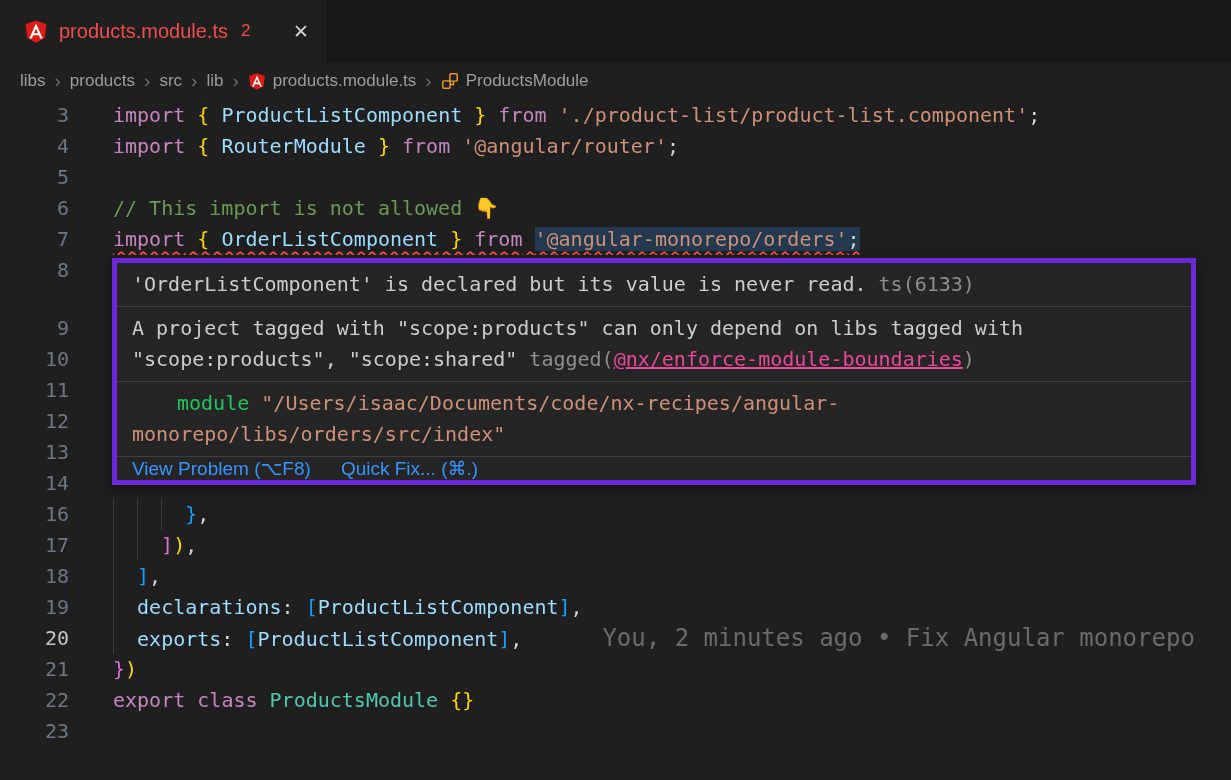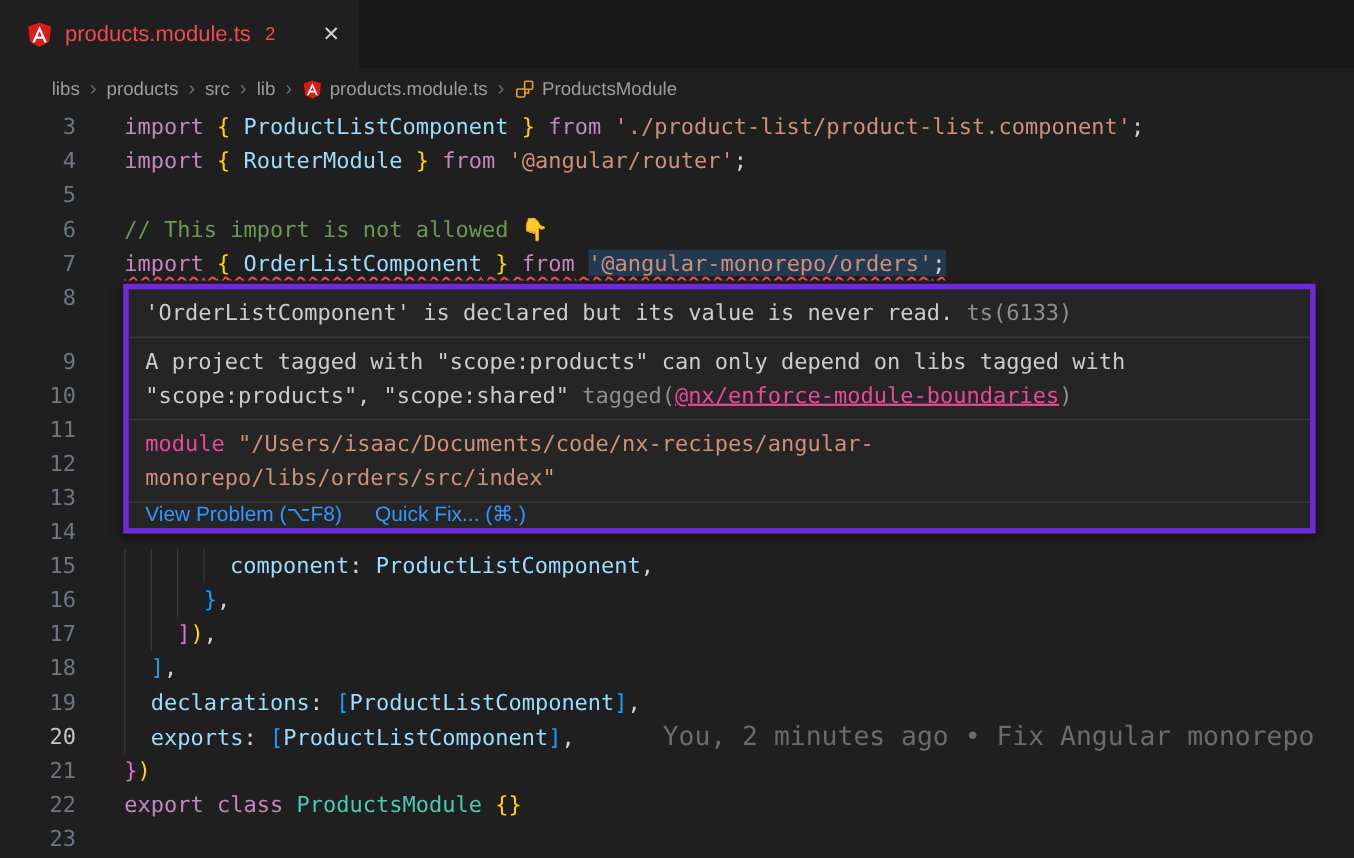--- a/index.html
+++ b/index.html
@@ -18,21 +18,21 @@
     background: #1f1f1f; border-right: 1px solid #252525; cursor: pointer;
   }
   .tab-icon svg, .crumb-icon svg { display: block; }
   .tab-title { color: #f14c4c; font-size: 20px; white-space: nowrap; }
   .tab-badge { color: #f14c4c; font-size: 17px; margin-left: 2px; }
   .tab-close { color: #d0d0d0; font-size: 19px; margin-left: auto; cursor: pointer; }
 
   
   .breadcrumbs {
     height: 38px; display: flex; align-items: center;
-    padding-left: 47px; font-size: 17px; color: #9d9d9d; background: #1f1f1f;
+    padding-left: 20px; font-size: 17px; color: #9d9d9d; background: #1f1f1f;
   }
   .crumb { display: flex; align-items: center; gap: 7px; cursor: pointer; white-space: nowrap; }
   .crumb-sep { color: #6e6e6e; font-size: 19px; margin: 0 9px; }
 
   
   .editor { position: relative; width: 100%; height: 680px; }
   .code-line {
     display: flex; height: 31px; line-height: 31px;
     font-family: "DejaVu Sans Mono", monospace; font-size: 20px;
   }
@@ -71,21 +71,21 @@
     position: absolute; left: 112px; top: 158px; width: 1084px;
     background: #252526; border: 5px solid #6d28d9; z-index: 10;
     font-family: "DejaVu Sans Mono", monospace; font-size: 20px; color: #cccccc;
     box-shadow: 0 3px 10px rgba(0,0,0,0.45);
   }
   .hover-row { padding: 6px 15px; line-height: 31px; white-space: pre-wrap; }
   .hover-row + .hover-row { border-top: 1px solid #404040; }
   .hseg-msg    { color: #cccccc; }
   .hseg-dim    { color: #8f8f8f; }
   .hseg-link   { color: #ec4899; text-decoration: underline; cursor: pointer; }
-  .hseg-module { color: #ec4899; }
+  .hseg-module { color: #22c55e; margin-left: 45px; }
   .hseg-string { color: #ce9178; }
   .hover-actions {
     display: flex; gap: 30px; padding: 0 15px; line-height: 23px;
     border-top: 1px solid #404040;
     font-family: "Liberation Sans", sans-serif; font-size: 19px; align-items: center;
   }
   .hover-action { color: #3794ff; cursor: pointer; white-space: nowrap; }
 </style>
 </head>
 <body>
@@ -193,24 +193,20 @@
         </div>
         <div class="code-line">
           <div class="gutter">13</div>
           <div class="code"></div>
         </div>
         <div class="code-line">
           <div class="gutter">14</div>
           <div class="code"></div>
         </div>
         <div class="code-line">
-          <div class="gutter">15</div>
-          <div class="code"><span class="tok-guide">  </span><span class="tok-guide">  </span><span class="tok-guide">  </span><span class="tok-guide">  </span><span class="tok-id">component</span><span class="tok-pln">:</span><span class="tok-pln"> </span><span class="tok-id">ProductListComponent</span><span class="tok-pln">,</span></div>
-        </div>
-        <div class="code-line">
           <div class="gutter">16</div>
           <div class="code"><span class="tok-guide">  </span><span class="tok-guide">  </span><span class="tok-guide">  </span><span class="tok-b3">}</span><span class="tok-pln">,</span></div>
         </div>
         <div class="code-line">
           <div class="gutter">17</div>
           <div class="code"><span class="tok-guide">  </span><span class="tok-guide">  </span><span class="tok-b2">]</span><span class="tok-b1">)</span><span class="tok-pln">,</span></div>
         </div>
         <div class="code-line">
           <div class="gutter">18</div>
           <div class="code"><span class="tok-guide">  </span><span class="tok-b3">]</span><span class="tok-pln">,</span></div>

